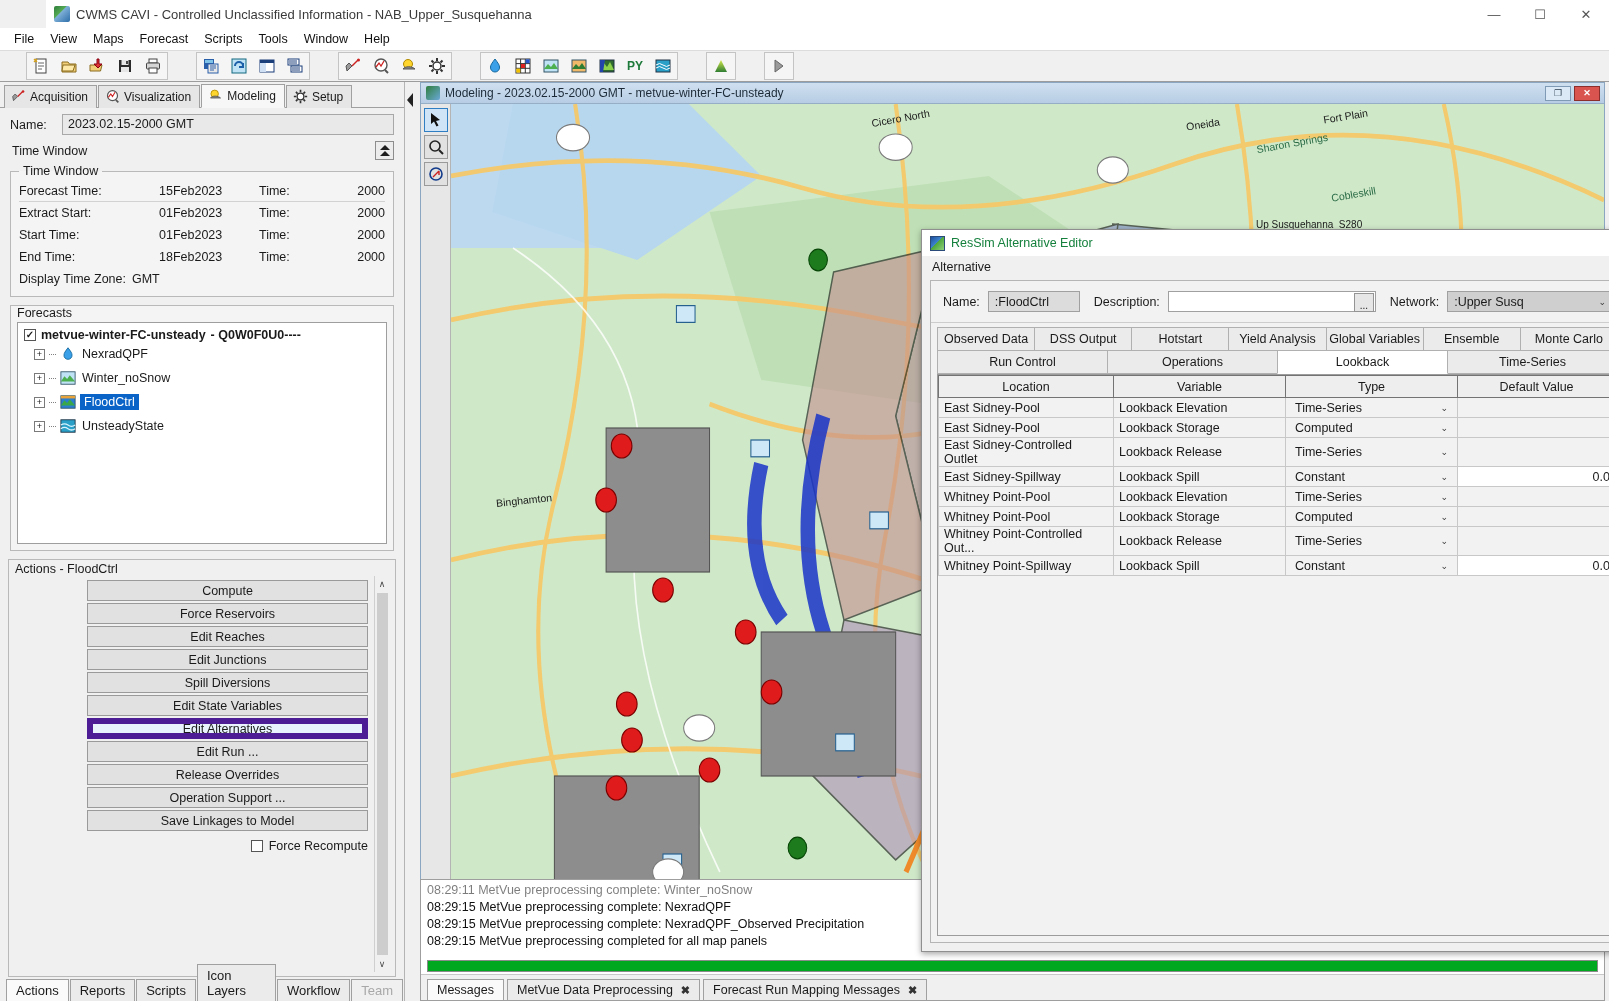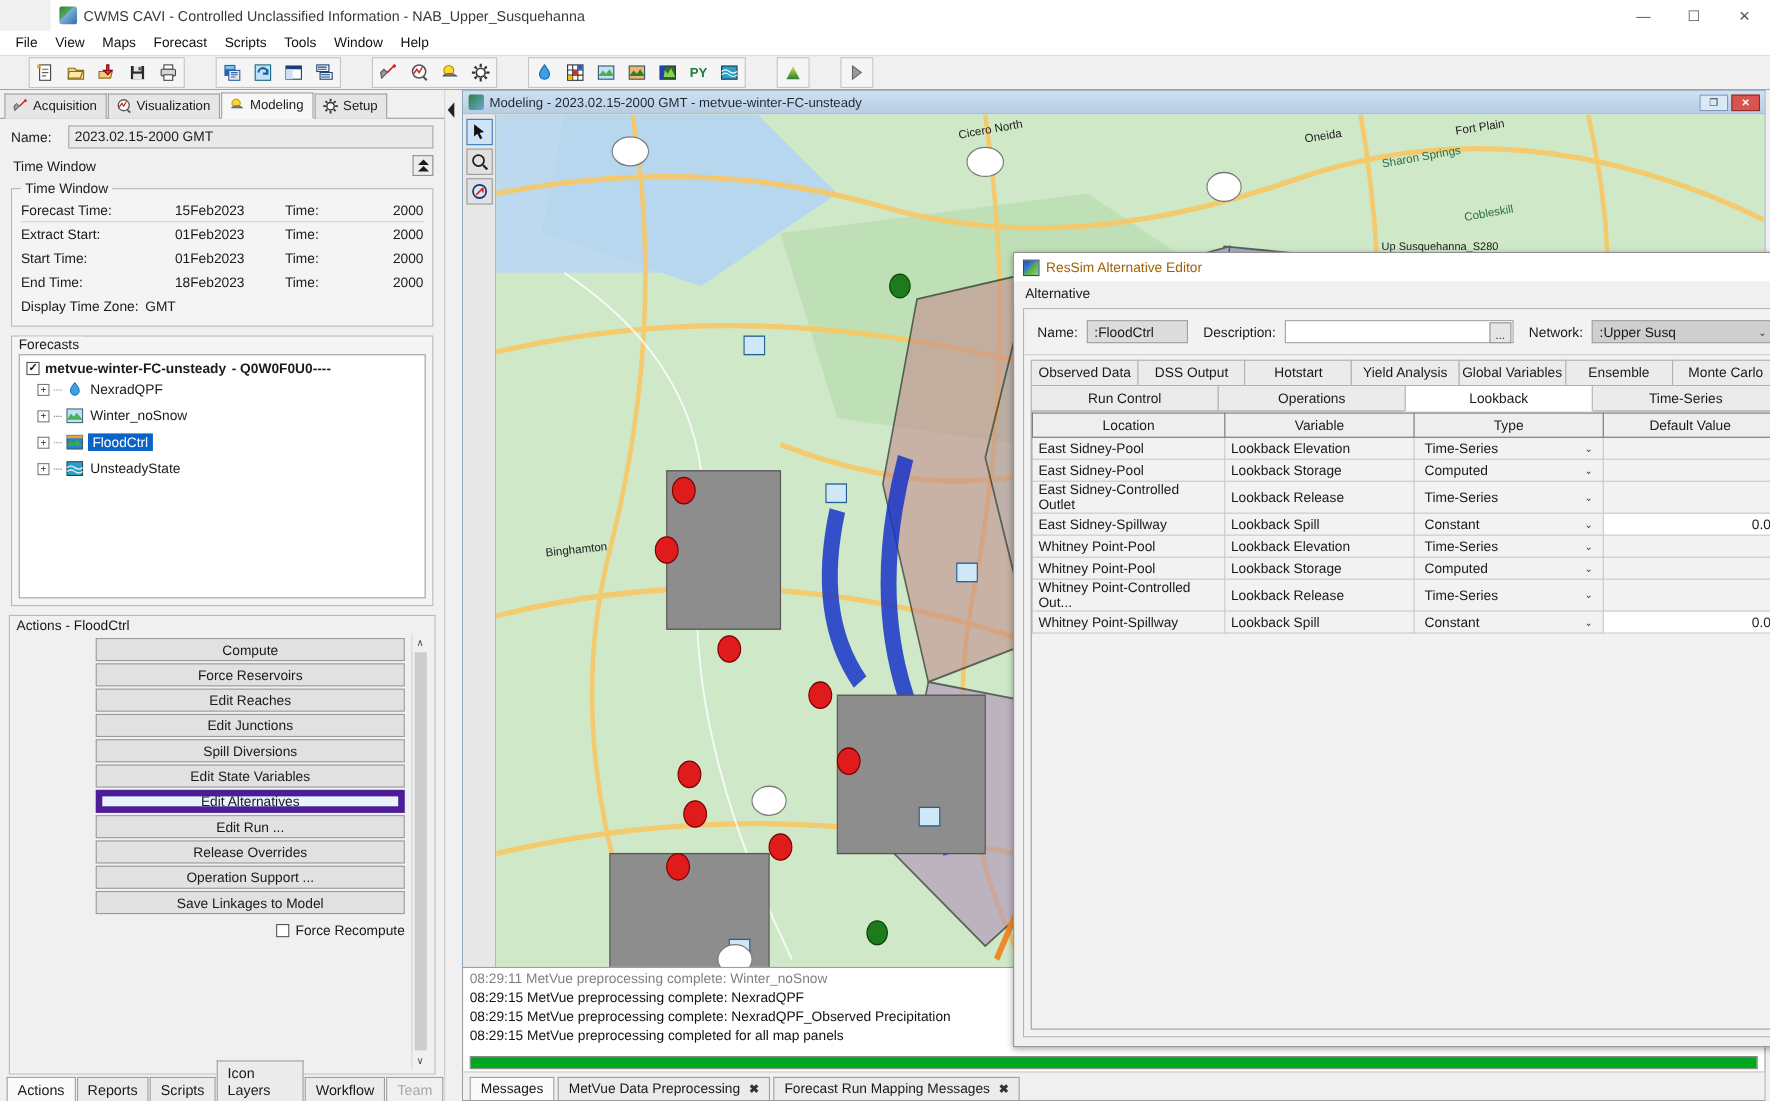--- a/index.html
+++ b/index.html
@@ -34,21 +34,21 @@
   .tgroup { display:flex; align-items:center; height:28px; border:1px solid #c4c4c4; background:#f5f5f5; margin-right:4px; padding:0 0;margin-left:24px; }
   .tbtn { width:28px; height:26px; display:flex; align-items:center; justify-content:center; }
 
   
   .content { flex:1 1 auto; display:flex; min-height:0; position:relative; }
 
   
   .leftpanel { width:405px; flex:0 0 405px; display:flex; flex-direction:column; background:#f0f0f0;
      border-right:1px solid #b4b4b4; min-height:0; }
   .tabstrip { display:flex; align-items:flex-end; height:26px; padding-left:4px; border-bottom:1px solid #a0a0a0; background:#f0f0f0;}
-  .tab { display:flex; align-items:flex-start; gap:4px; padding:3px 8px 4px 6px; font-size:12px;
+  .tab { display:flex; align-items:center; gap:4px; padding:3px 8px 4px 6px; font-size:12px;
      border:1px solid #a0a0a0; border-bottom:none; background:#e6e6e6; margin-right:1px; position:relative; top:1px;}
   .tab.active { background:#f7f7f7; border-bottom:1px solid #f7f7f7; font-weight:normal; z-index:2; }
   .tab .ticon { width:15px; height:15px; }
 
   .namerow { display:flex; align-items:center; padding:6px 10px 4px 10px; }
   .namerow label { width:52px; font-size:12.5px; }
   .namefield { flex:1; height:21px; background:#e9e9e9; border:1px solid #a8a8a8; padding:2px 5px; font-size:12.5px; }
 
   .twheader { display:flex; align-items:center; justify-content:space-between; padding:2px 10px 2px 12px; }
   .twheader span { font-size:12.5px; }
@@ -124,21 +124,21 @@
   .msgtabs { display:flex; align-items:flex-end; height:26px; background:#f0f0f0; padding-left:6px; border-top:1px solid #c8c8c8; }
   .mtab { border:1px solid #a0a0a0; border-bottom:none; background:#ebebeb; padding:3px 9px; font-size:12.5px; margin-right:3px; display:flex; align-items:center; gap:8px;}
   .mtab.active { background:#fafafa; }
   .mtab .xx { font-size:11px; font-weight:bold; color:#333; }
 
   
   .dialog { position:absolute; left:506px; top:147px; width:712px; height:723px;
      background:#f0f0f0; border:1px solid #8f8f8f; box-shadow:0 2px 6px rgba(0,0,0,.35); display:flex; flex-direction:column; z-index:50;}
   .dlg-title { height:26px; background:#ffffff; display:flex; align-items:center; padding-left:8px; gap:6px; }
   .dlg-title .di { width:15px; height:15px; background:linear-gradient(135deg,#1d4f9c 0%,#3f86d0 45%,#4fa83e 46%,#8fd07a 100%); border:1px solid #2a4a7a;}
-  .dlg-title .dt { font-size:12.5px; color:#a16207;text-align:right; }
+  .dlg-title .dt { font-size:12.5px; color:#15803d;text-align:right; }
   .dlg-close { margin-left:auto; width:36px; height:26px; display:flex; align-items:center; justify-content:center; font-size:15px; color:#444;}
   .dlg-menu { height:22px; display:flex; align-items:center; padding-left:6px; background:#f0f0f0; }
   .dlg-menu .mi { font-size:12.5px; padding:2px 4px; }
   .dlg-main { flex:1; margin:2px 8px 8px 8px; border:1px solid #b5b5b5; background:#f2f2f2; display:flex; flex-direction:column; min-height:0;}
   .hdr-row { display:flex; align-items:center; gap:8px; padding:10px 10px 10px 12px; border-bottom:1px solid #cdcdcd;}
   .hdr-row label { font-size:12.5px; }
   .ro-field { height:21px; border:1px solid #a0a0a0; background:#dcdcdc; padding:2px 6px; font-size:12.5px; display:flex; align-items:center;}
   .wh-field { height:21px; border:1px solid #a0a0a0; background:#ffffff; padding:2px 6px; font-size:12.5px; display:flex; align-items:center;}
   .dots-btn { width:20px; height:19px; border:1px solid #949494; background:#e6e6e6; font-size:10px; display:flex; align-items:flex-end; justify-content:center; }
   .combo-ro { height:21px; border:1px solid #a0a0a0; background:#cfcfcf; padding:2px 6px; font-size:12.5px; display:flex; align-items:center; flex:1;}

